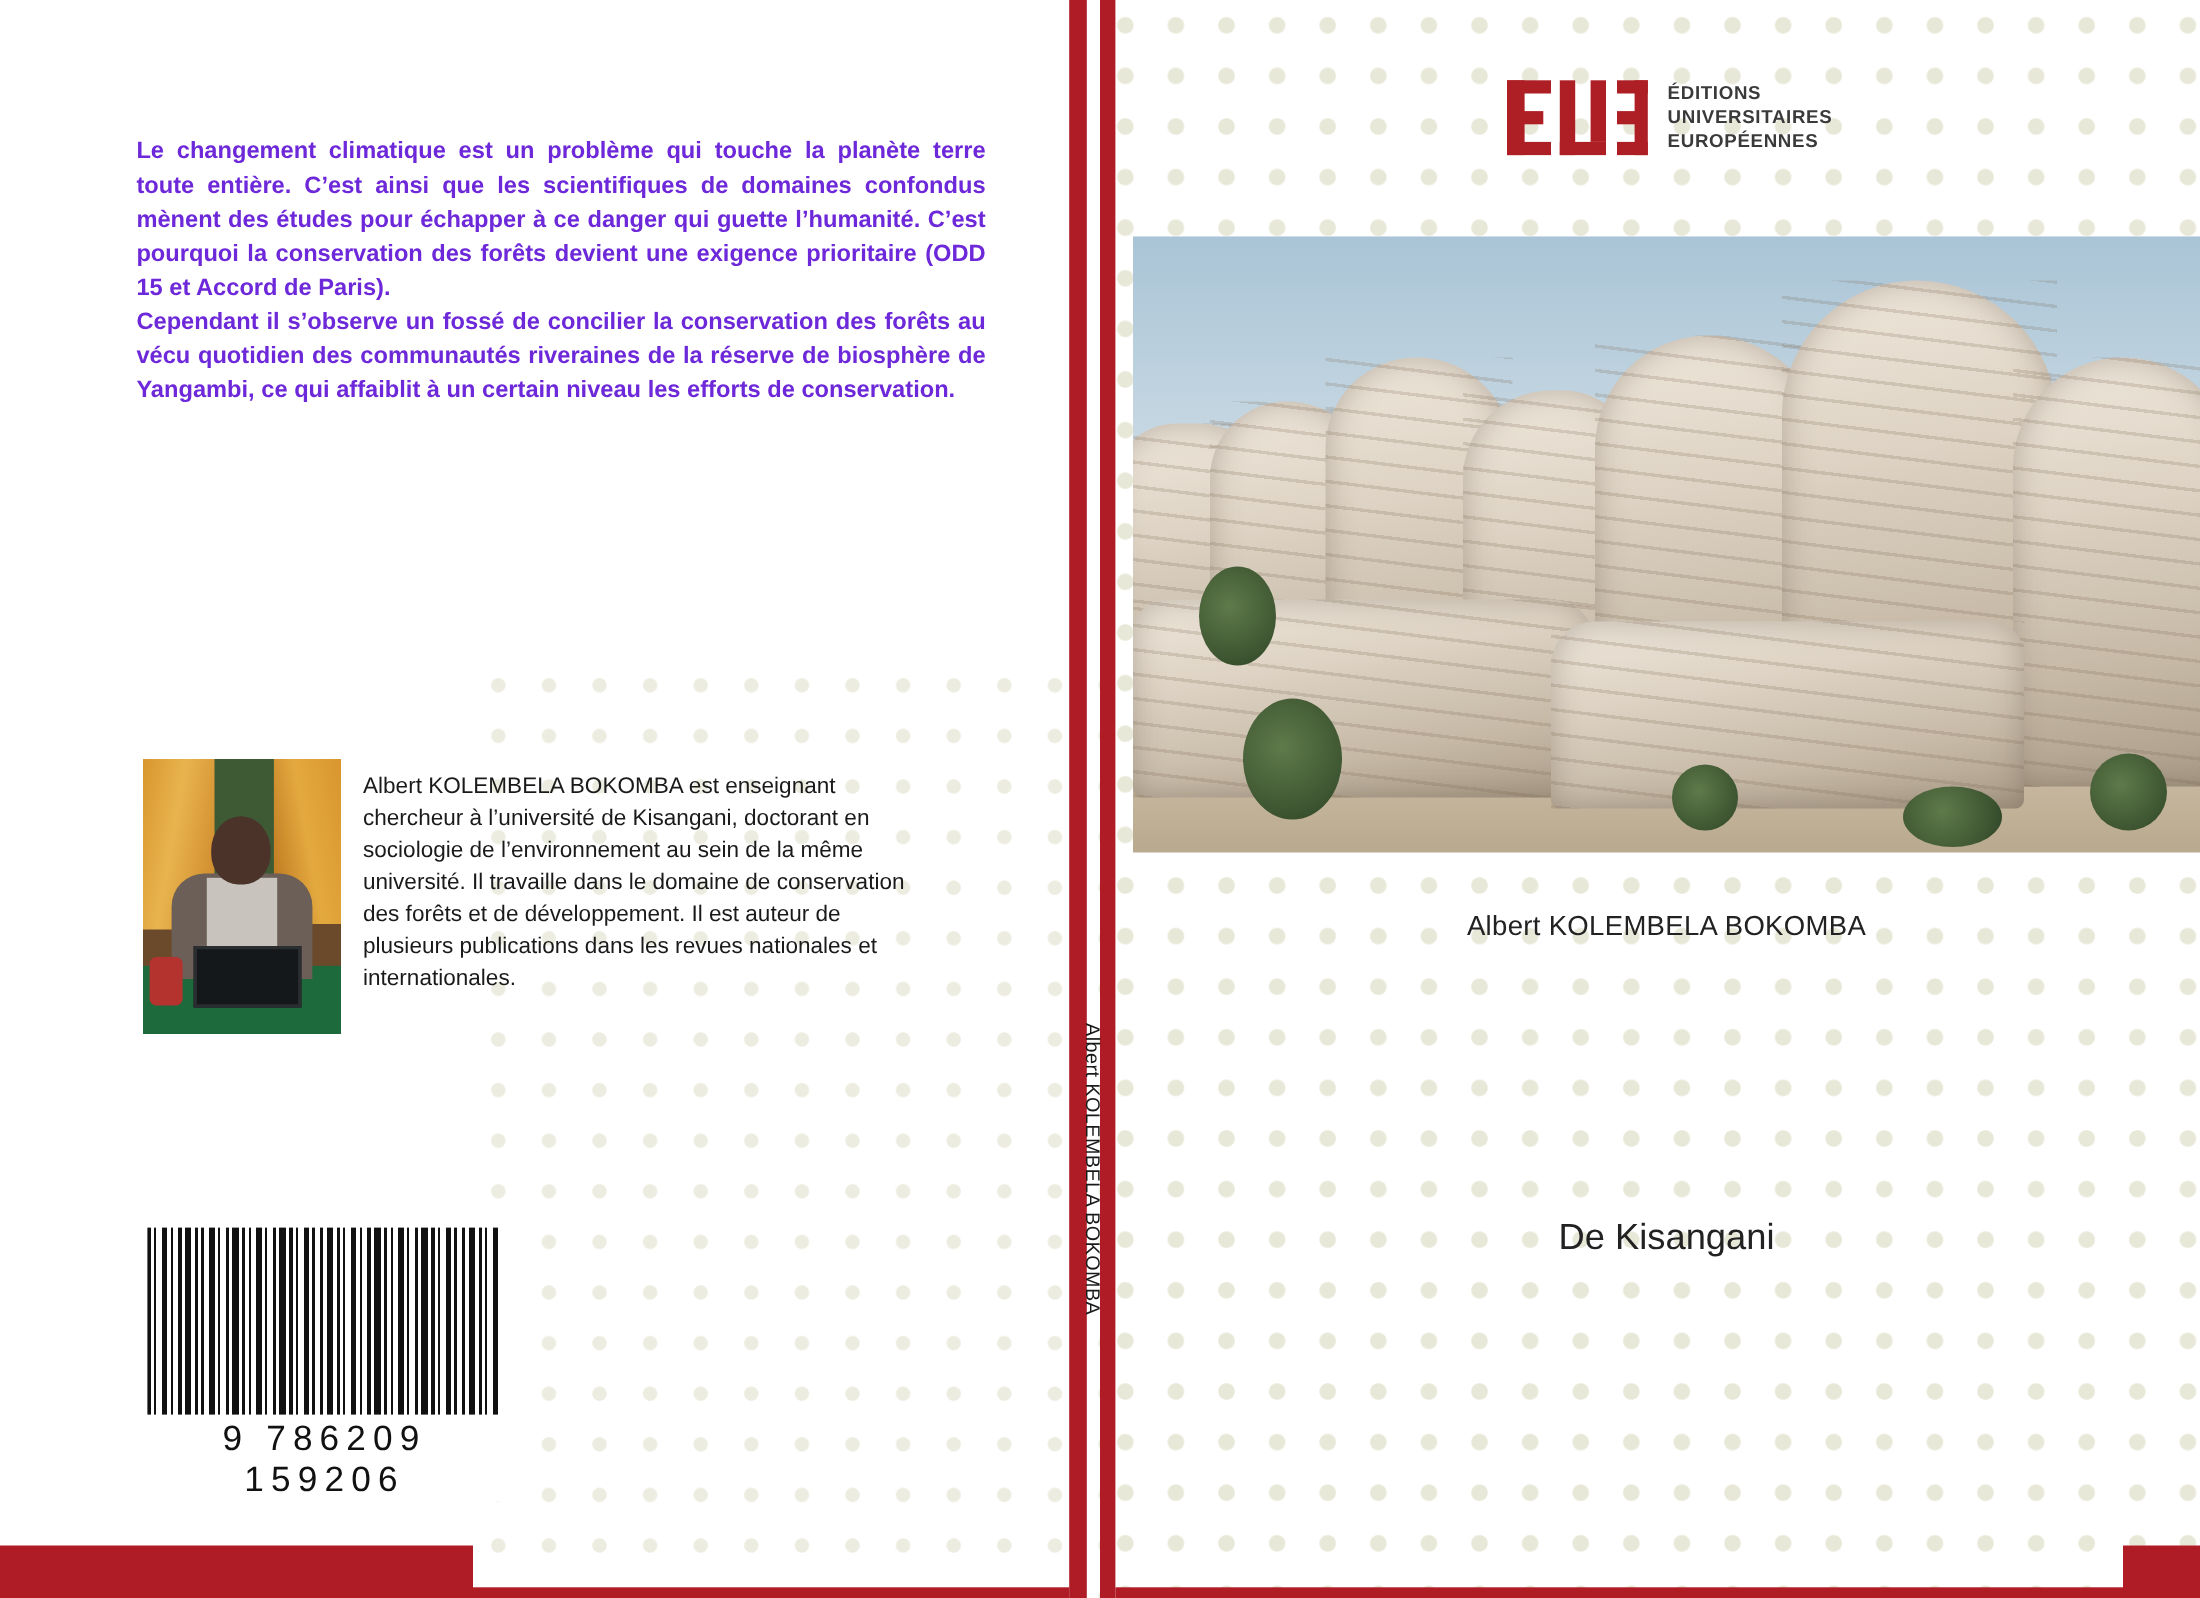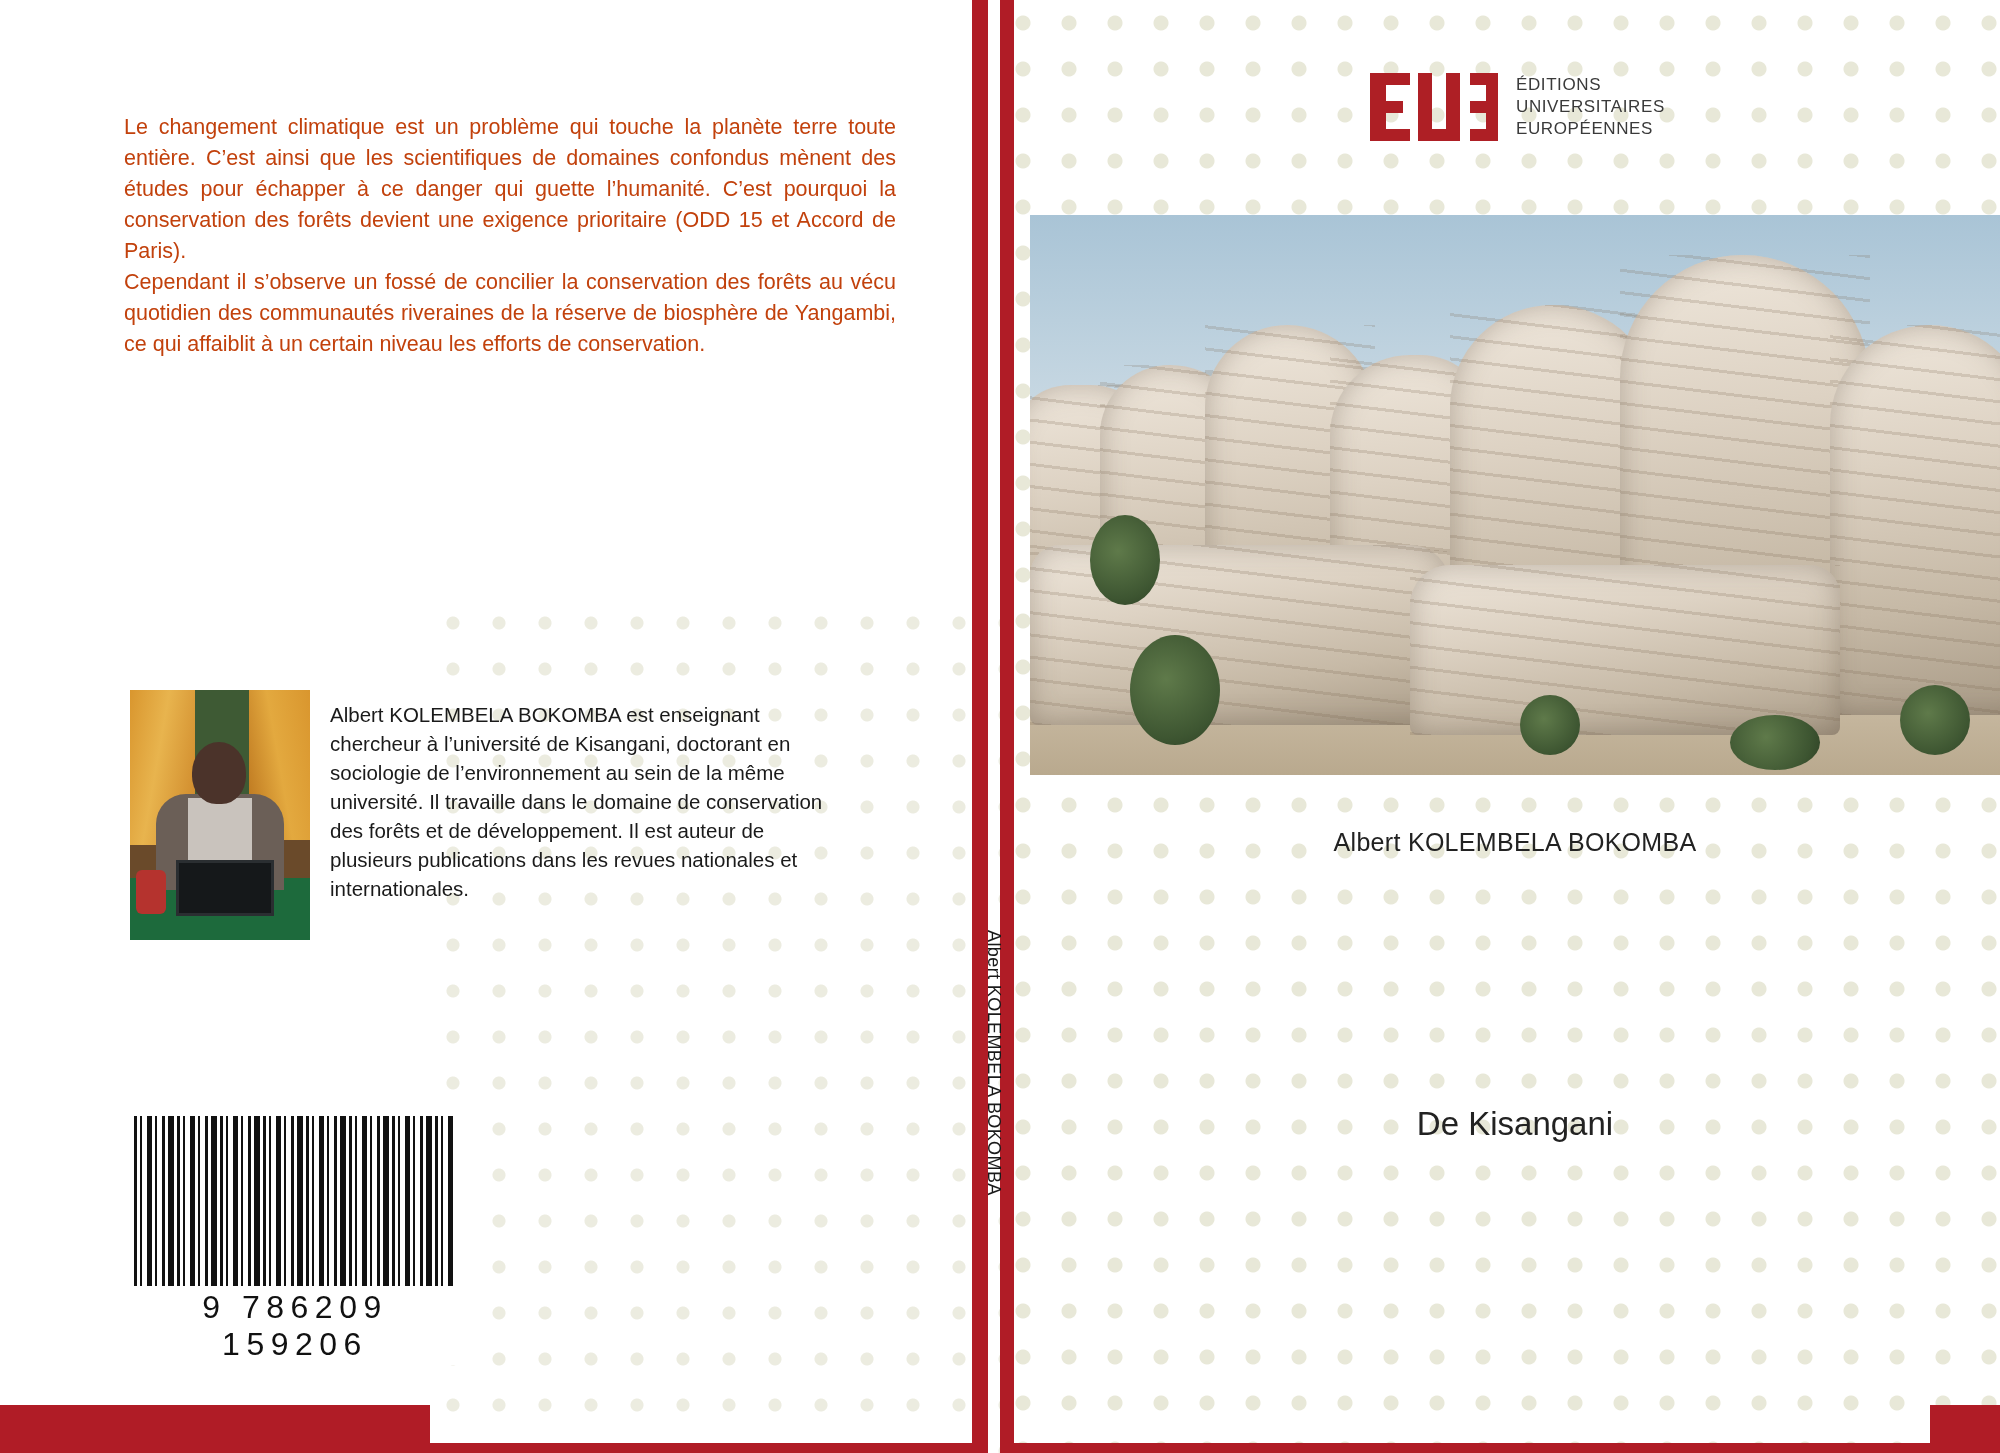--- a/index.html
+++ b/index.html
@@ -88,26 +88,27 @@
     bottom: 0;
     width: 916px;
     height: 10px;
     background: #b01c26;
   }
 
   
   .back-blurb {
     position: absolute;
     left: 124px;
-    top: 112px;
+    top: 122px;
     width: 772px;
     font-size: 21.5px;
     line-height: 31px;
-    color: #c2410c;
+    color: #6d28d9;
     text-align: justify;
+    font-weight: bold;
   }
   .back-blurb p { margin: 0; }
 
   
   .author-photo {
     position: absolute;
     left: 130px;
     top: 690px;
     width: 180px;
     height: 250px;
@@ -214,20 +215,21 @@
 
   
   .logo {
     position: absolute;
     left: 1370px;
     top: 62px;
     width: 340px;
     height: 90px;
     display: flex;
     align-items: center;
+    font-weight: bold;
   }
   .logo-mark {
     width: 128px;
     height: 68px;
     position: relative;
     flex: 0 0 auto;
   }
   .logo-mark .bar {
     position: absolute;
     background: #ae1f25;

